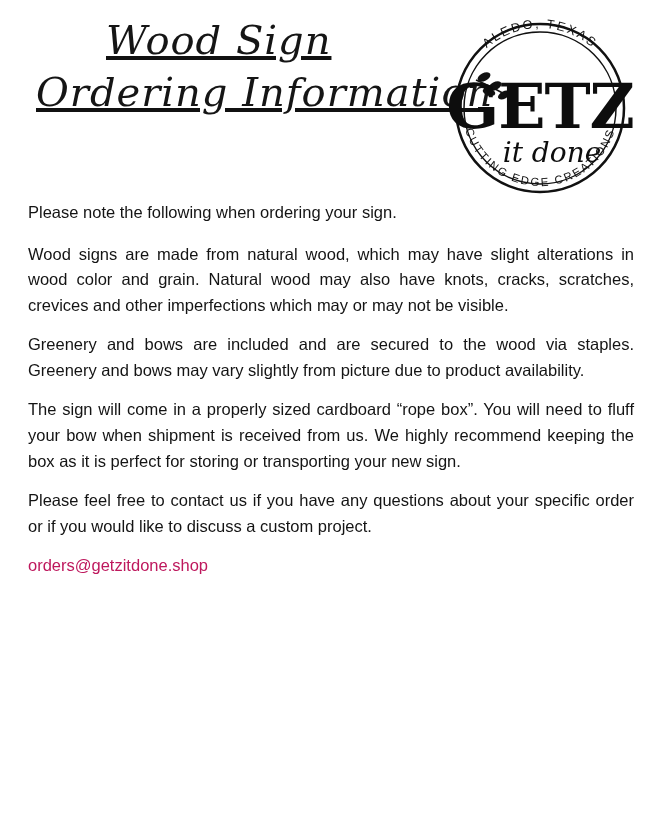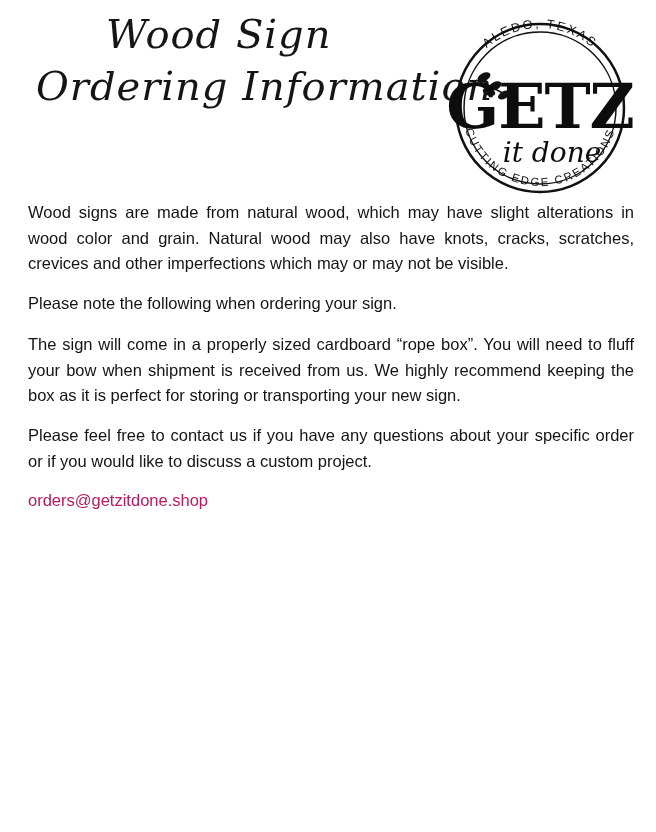--- a/index.html
+++ b/index.html
@@ -17,22 +17,23 @@
   }
 
   
   .header {
     position: relative;
     height: 196px;
   }
   .title-block {
     position: absolute;
     left: 24px;
-    top: 12px;
+    top: 18px;
     width: 460px;
+    text-decoration: underline;
   }
   .script-line {
     font-family: "DejaVu Serif", serif;
     font-style: italic;
     color: #151515;
     letter-spacing: 1px;
     white-space: nowrap;
   }
   .script-line-1 {
     font-size: 40px;
@@ -114,18 +115,19 @@
         <ellipse cx="72" cy="79" rx="6.5" ry="3.6" transform="rotate(-28 72 79)" fill="#111" stroke="none"></ellipse>
       </g>
 
       <text x="108" y="112" text-anchor="middle" font-family="'DejaVu Serif', serif" font-weight="bold" font-size="62" letter-spacing="-1" fill="#0d0d0d">GETZ</text>
       <text x="120" y="146" text-anchor="middle" font-family="'DejaVu Serif', serif" font-style="italic" font-size="28" fill="#0d0d0d">it done</text>
     </svg>
   </div>
 </div>
 
 <div class="content">
+  <p class="para first no-justify">Please note the following when ordering your sign.</p>
   <p class="para">Wood signs are made from natural wood, which may have slight alterations in wood color and grain. Natural wood may also have knots, cracks, scratches, crevices and other imperfections which may or may not be visible.</p>
-  <p class="para first no-justify">Please note the following when ordering your sign.</p>
+  <p class="para">Greenery and bows are included and are secured to the wood via staples. Greenery and bows may vary slightly from picture due to product availability.</p>
   <p class="para">The sign will come in a properly sized cardboard “rope box”. You will need to fluff your bow when shipment is received from us. We highly recommend keeping the box as it is perfect for storing or transporting your new sign.</p>
   <p class="para">Please feel free to contact us if you have any questions about your specific order or if you would like to discuss a custom project.</p>
   <p class="email">orders@getzitdone.shop</p>
 </div>
 
 </body></html>

